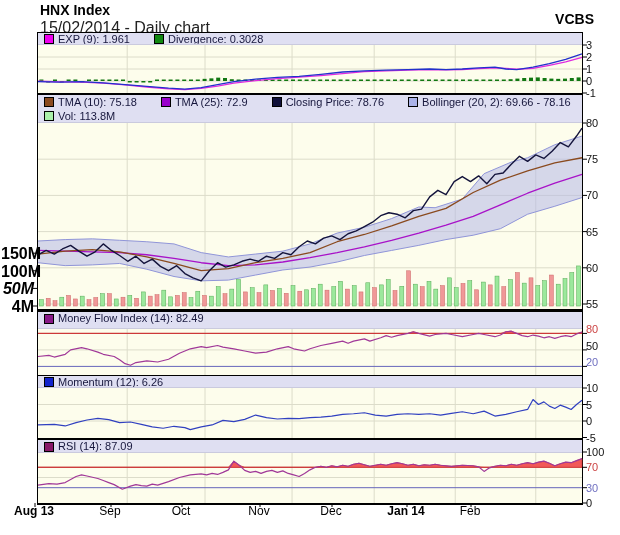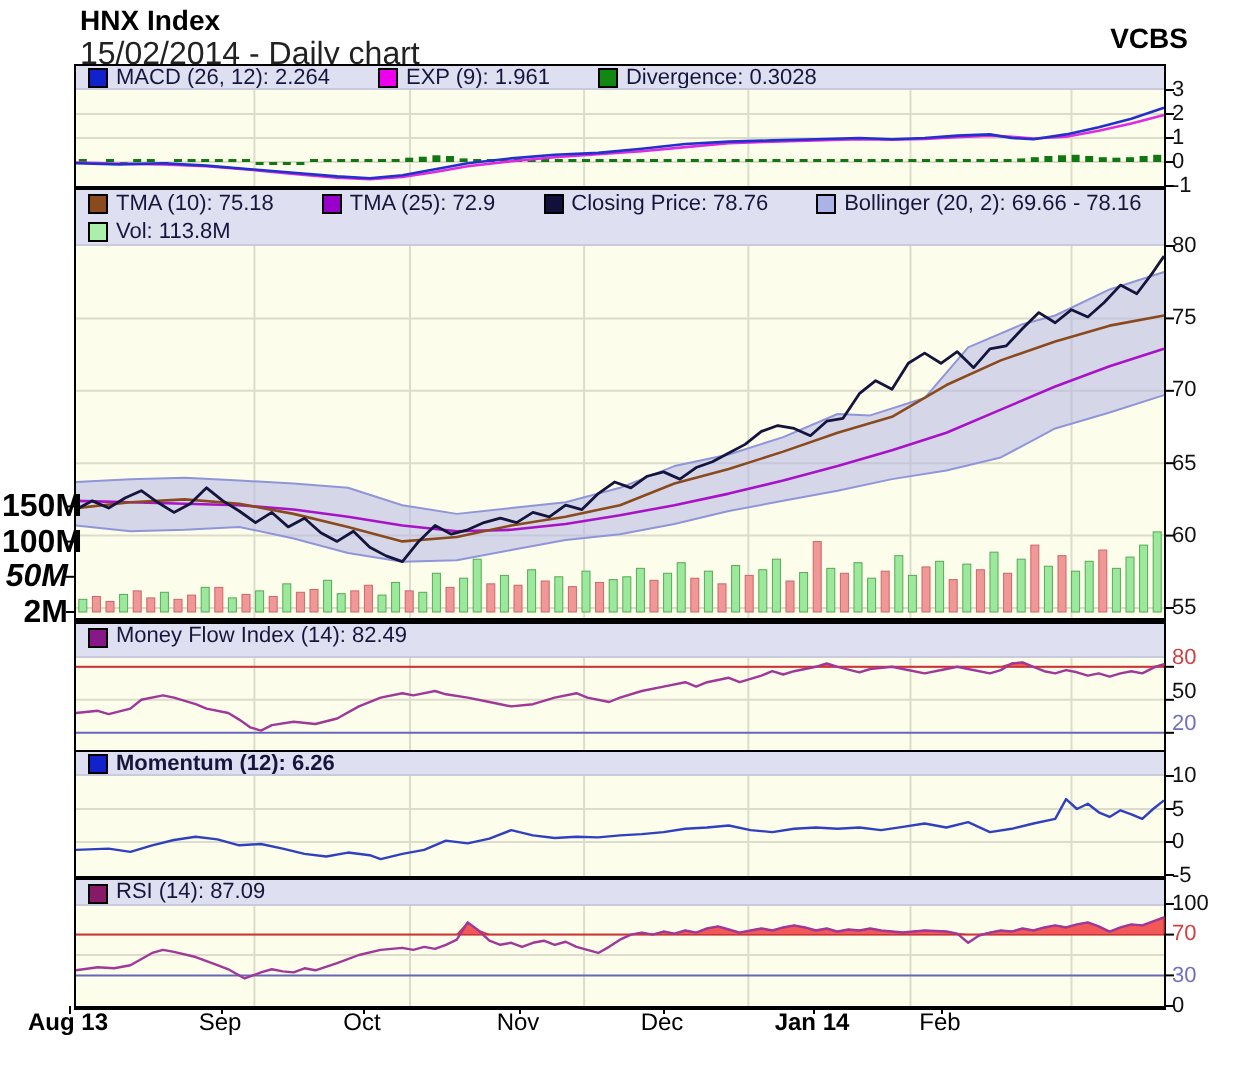--- a/index.html
+++ b/index.html
@@ -27,24 +27,20 @@
 <body>
 
 <div class="stage">
   <div class="hdr-title">HNX Index</div>
   <div class="hdr-sub">15/02/2014 - Daily chart</div>
   <div class="hdr-brand">VCBS</div>
 
   <div class="panel" id="panel-macd" style="top: 32px; height: 60px;">
       <div class="legend" style="height: 12px;">
         <div class="legend-row" style="height: 12px;">
-          <span class="legend-item">
-            <span class="swatch" style="background: rgb(17, 34, 204);"></span>
-            <span>MACD (26, 12): 2.264</span>
-          </span>
           <span class="legend-item">
             <span class="swatch" style="background: rgb(238, 0, 238);"></span>
             <span>EXP (9): 1.961</span>
           </span>
           <span class="legend-item">
             <span class="swatch" style="background: rgb(17, 136, 17);"></span>
             <span>Divergence: 0.3028</span>
           </span>
         </div>
       </div>
@@ -310,21 +306,21 @@
           <line x1="0" y1="37.39999999999998" x2="544" y2="37.39999999999998" stroke="#6666bb" stroke-width="1"></line>
           <polygon points="0,4.399999999999977 0,4.399999999999977 10.88,4.399999999999977 16.32,4.399999999999977 27.200000000000003,4.399999999999977 32.64,4.399999999999977 43.52,4.399999999999977 48.96,4.399999999999977 59.84,4.399999999999977 65.28,4.399999999999977 76.16000000000001,4.399999999999977 81.6,4.399999999999977 87.04,4.399999999999977 92.48,4.399999999999977 97.92,4.399999999999977 108.80000000000001,4.399999999999977 119.68,4.399999999999977 130.56,4.399999999999977 141.44,4.399999999999977 152.32000000000002,4.399999999999977 163.2,4.399999999999977 168.64,4.399999999999977 179.52,4.399999999999977 184.96,4.399999999999977 195.84,4.399999999999977 206.72,4.399999999999977 217.60000000000002,4.399999999999977 228.48,4.399999999999977 239.36,4.399999999999977 250.24,4.399999999999977 255.67999999999998,4.399999999999977 266.56,4.399999999999977 272,4.399999999999977 282.88,4.399999999999977 293.76,4.399999999999977 304.64000000000004,4.399999999999977 310.08,4.399999999999977 315.52,4.399999999999977 326.4,4.399999999999977 331.84,4.399999999999977 342.72,4.399999999999977 348.16,4.399999999999977 353.6,4.399999999999977 359.04,4.399999999999977 369.92,4.399999999999977 375.35999999999996,2.75 380.79999999999995,4.399999999999977 391.68,4.399999999999977 397.12,4.399999999999977 408,4.399999999999977 413.44,4.399999999999977 424.32,4.399999999999977 435.20000000000005,4.399999999999977 440.64000000000004,4.399999999999977 446.08,4.399999999999977 456.96,4.399999999999977 462.4,4.399999999999977 467.84,2.75 473.28,2.1999999999999886 478.72,4.399999999999977 484.16,4.399999999999977 489.6,4.399999999999977 495.04,4.399999999999977 500.48,4.399999999999977 505.92,4.399999999999977 511.35999999999996,4.399999999999977 516.8,4.399999999999977 522.24,4.399999999999977 527.68,4.399999999999977 533.12,4.399999999999977 538.56,4.399999999999977 544,3.0249999999999773 544,4.399999999999977" fill="#f25858" stroke="#cc3333" stroke-width="0.7"></polygon>
           <polyline points="0,27.5 10.88,26.399999999999977 16.32,28.049999999999955 27.200000000000003,25.299999999999955 32.64,20.899999999999977 43.52,18.69999999999999 48.96,19.799999999999955 59.84,23.099999999999966 65.28,25.299999999999955 76.16000000000001,27.5 81.6,30.799999999999955 87.04,34.64999999999998 92.48,36.299999999999955 97.92,33.549999999999955 108.80000000000001,31.899999999999977 119.68,33 130.56,30.25 141.44,24.19999999999999 152.32000000000002,19.799999999999955 163.2,17.599999999999966 168.64,18.69999999999999 179.52,16.5 184.96,18.149999999999977 195.84,19.799999999999955 206.72,22 217.60000000000002,24.19999999999999 228.48,23.099999999999966 239.36,19.799999999999955 250.24,17.599999999999966 255.67999999999998,19.799999999999955 266.56,22 272,19.799999999999955 282.88,16.5 293.76,14.299999999999955 304.64000000000004,12.099999999999966 310.08,14.299999999999955 315.52,12.099999999999966 326.4,9.899999999999977 331.84,12.099999999999966 342.72,8.799999999999955 348.16,6.599999999999966 353.6,8.25 359.04,6.599999999999966 369.92,4.399999999999977 375.35999999999996,2.75 380.79999999999995,4.399999999999977 391.68,7.149999999999977 397.12,5.5 408,4.399999999999977 413.44,5.5 424.32,7.699999999999989 435.20000000000005,5.5 440.64000000000004,4.399999999999977 446.08,5.5 456.96,7.699999999999989 462.4,6.0499999999999545 467.84,2.75 473.28,2.1999999999999886 478.72,4.399999999999977 484.16,6.599999999999966 489.6,7.699999999999989 495.04,6.0499999999999545 500.48,7.149999999999977 505.92,8.799999999999955 511.35999999999996,7.699999999999989 516.8,9.349999999999966 522.24,7.699999999999989 527.68,6.599999999999966 533.12,7.699999999999989 538.56,4.949999999999989 544,3.0249999999999773" fill="none" stroke="#a03898" stroke-width="1.2" stroke-linejoin="round"></polyline>
           <line x1="544" y1="4.399999999999977" x2="549" y2="4.399999999999977" stroke="#000" stroke-width="1"></line>
           <line x1="544" y1="20.899999999999977" x2="549" y2="20.899999999999977" stroke="#000" stroke-width="1"></line>
           <line x1="544" y1="37.39999999999998" x2="549" y2="37.39999999999998" stroke="#000" stroke-width="1"></line>
         </svg>
       </div>
     </div>
   <div class="panel" id="panel-mom" style="top: 375px; height: 62px;">
-      <div class="legend" style="height: 12px; font-weight: bold;">
+      <div class="legend" style="height: 12px;">
         <div class="legend-row" style="height: 12px;">
           <span class="legend-item">
             <span class="swatch" style="background: rgb(17, 34, 204);"></span>
             <span>Momentum (12): 6.26</span>
           </span>
         </div>
       </div>
       <div class="plot" style="height: 50px;">
         <svg width="544" height="50" viewBox="0 0 544 50">
           <line x1="89.21600000000001" y1="0" x2="89.21600000000001" y2="50" stroke="#dcdcca" stroke-width="1"></line>
@@ -388,21 +384,21 @@
       <div class="ytick" style="top: 88px; color: rgb(17, 17, 17);">-1</div>
       <div class="ytick" style="top: 118px; color: rgb(17, 17, 17);">80</div>
       <div class="ytick" style="top: 154.2px; color: rgb(17, 17, 17);">75</div>
       <div class="ytick" style="top: 190.4px; color: rgb(17, 17, 17);">70</div>
       <div class="ytick" style="top: 226.6px; color: rgb(17, 17, 17);">65</div>
       <div class="ytick" style="top: 262.8px; color: rgb(17, 17, 17);">60</div>
       <div class="ytick" style="top: 299px; color: rgb(17, 17, 17);">55</div>
       <div class="vtick" style="top: 248.2px;">150M</div>
       <div class="vtick" style="top: 265.8px;">100M</div>
       <div class="vtick" style="top: 283.4px; font-style: italic;">50M</div>
-      <div class="vtick" style="top: 301px;">2M</div>
+      <div class="vtick" style="top: 301px;">4M</div>
       <div class="ytick" style="top: 324.4px; color: rgb(204, 68, 68);">80</div>
       <div class="ytick" style="top: 340.9px; color: rgb(17, 17, 17);">50</div>
       <div class="ytick" style="top: 357.4px; color: rgb(112, 112, 192);">20</div>
       <div class="ytick" style="top: 383px; color: rgb(17, 17, 17);">10</div>
       <div class="ytick" style="top: 399.5px; color: rgb(17, 17, 17);">5</div>
       <div class="ytick" style="top: 416px; color: rgb(17, 17, 17);">0</div>
       <div class="ytick" style="top: 432.5px; color: rgb(17, 17, 17);">-5</div>
       <div class="ytick" style="top: 447px; color: rgb(17, 17, 17);">100</div>
       <div class="ytick" style="top: 462.3px; color: rgb(204, 68, 68);">70</div>
       <div class="ytick" style="top: 482.7px; color: rgb(112, 112, 192);">30</div>

